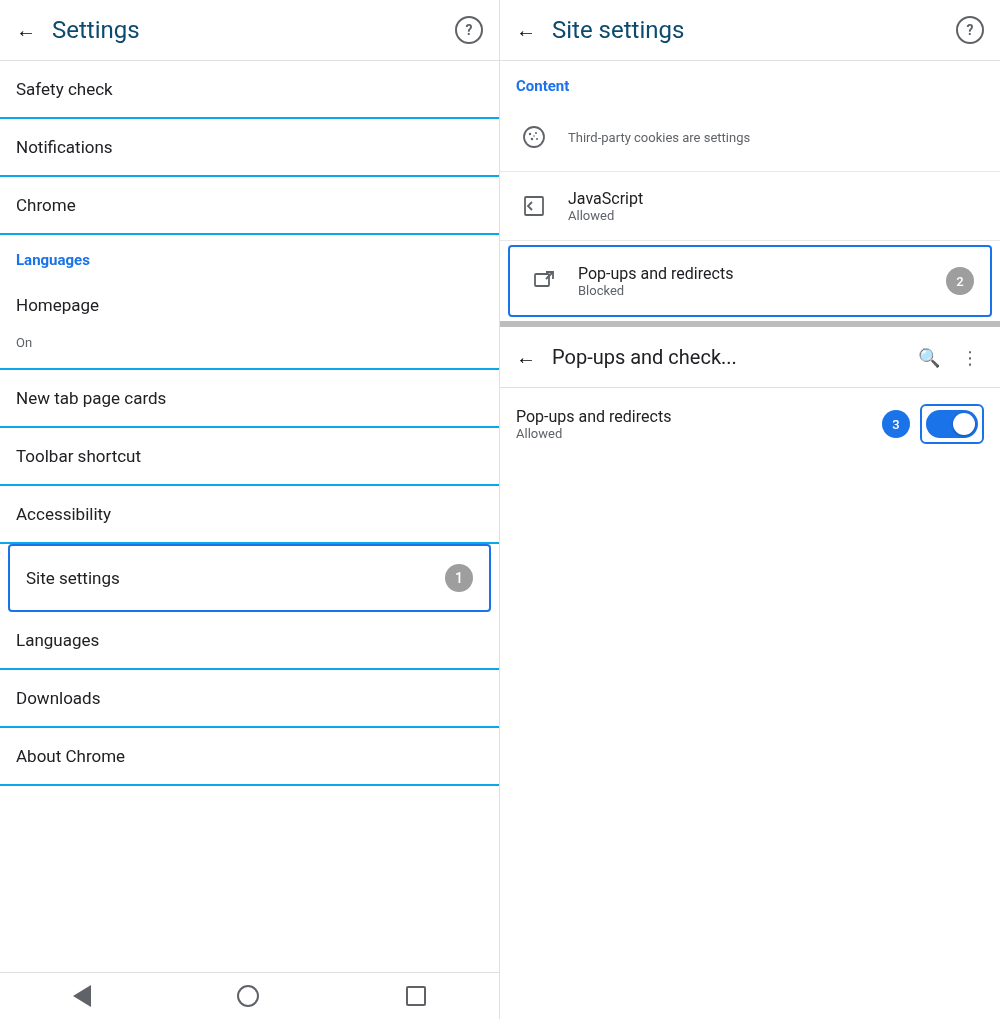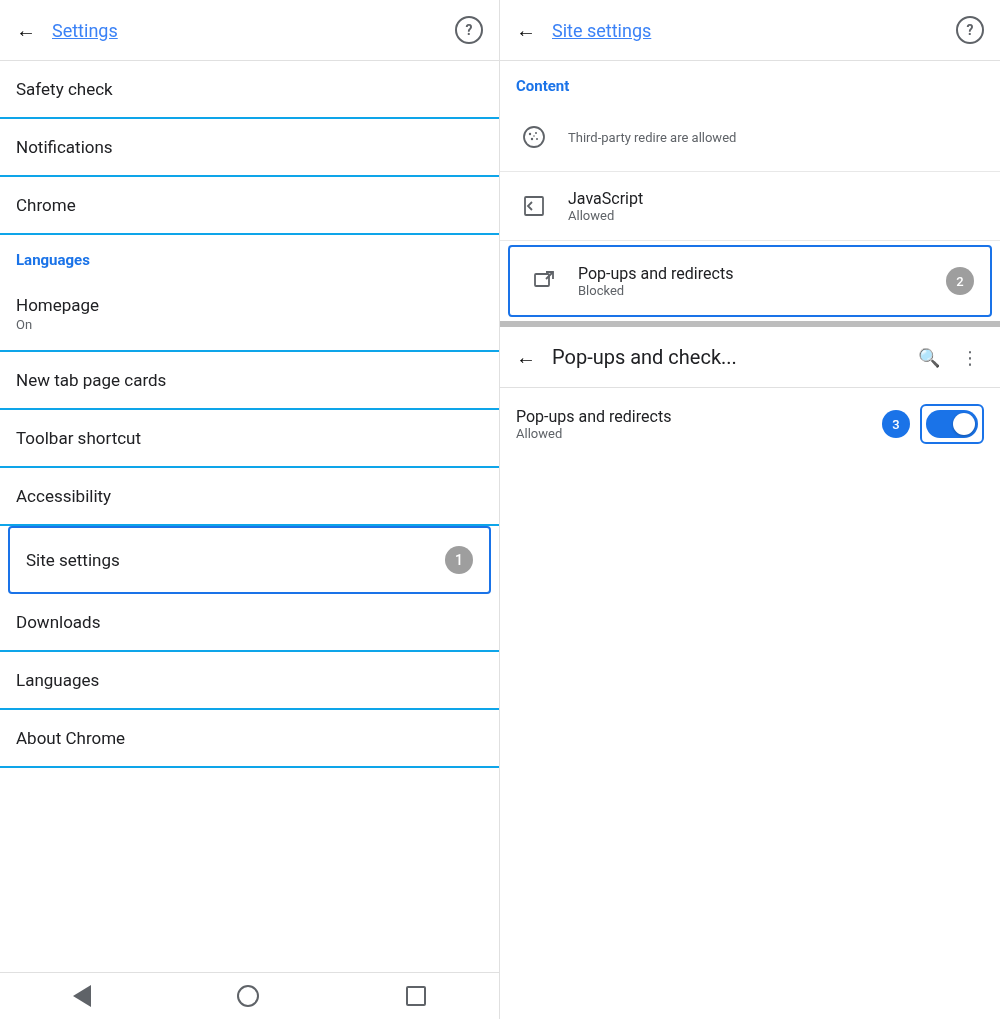--- a/index.html
+++ b/index.html
@@ -30,25 +30,24 @@
     }
 
     .back-arrow {
       font-size: 20px;
       margin-right: 16px;
       cursor: pointer;
       color: #000;
     }
 
     .panel-title {
-      font-size: 18px;
+      font-size: 24px;
       font-weight: 400;
-      color: #3b82f6;
-      flex: 1;
-      text-decoration: underline;
+      color: #0c4a6e;
+      flex: 1;
     }
 
     .help-icon {
       width: 28px;
       height: 28px;
       border: 2px solid #5f6368;
       border-radius: 50%;
       display: flex;
       align-items: center;
       justify-content: center;
@@ -74,21 +73,21 @@
 
     .settings-item-text {
       font-size: 17px;
       color: #202124;
       font-weight: 400;
     }
 
     .settings-item-subtext {
       font-size: 13px;
       color: #5f6368;
-      margin-top: 2px;
+      margin-top: 20px;
     }
 
     .settings-item-content {
       flex: 1;
     }
 
     .section-label {
       padding: 16px 16px 8px 16px;
       font-size: 15px;
       color: #1a73e8;
@@ -390,27 +389,27 @@
 
     <div class="settings-item site-settings-item">
       <div class="settings-item-content">
         <div class="settings-item-text">Site settings</div>
       </div>
       <div class="badge">1</div>
     </div>
 
     <div class="settings-item">
       <div class="settings-item-content">
+        <div class="settings-item-text">Languages</div>
+      </div>
+    </div>
+
+    <div class="settings-item">
+      <div class="settings-item-content">
         <div class="settings-item-text">Downloads</div>
-      </div>
-    </div>
-
-    <div class="settings-item">
-      <div class="settings-item-content">
-        <div class="settings-item-text">Languages</div>
       </div>
     </div>
 
     <div class="settings-item">
       <div class="settings-item-content">
         <div class="settings-item-text">About Chrome</div>
       </div>
     </div>
   </div>
 
@@ -447,21 +446,21 @@
           <svg viewBox="0 0 24 24" fill="none" stroke="#5f6368" stroke-width="1.8">
             <circle cx="12" cy="12" r="10"></circle>
             <circle cx="8" cy="9" r="1.2" fill="#5f6368" stroke="none"></circle>
             <circle cx="14" cy="8" r="1" fill="#5f6368" stroke="none"></circle>
             <circle cx="10" cy="14" r="1.2" fill="#5f6368" stroke="none"></circle>
             <circle cx="15" cy="14" r="1" fill="#5f6368" stroke="none"></circle>
             <circle cx="12" cy="11" r="0.8" fill="#5f6368" stroke="none"></circle>
           </svg>
         </div>
         <div class="item-text-wrap">
-          <div class="item-subtitle">Third-party redire are allowed</div>
+          <div class="item-subtitle">Third-party cookies are settings</div>
         </div>
       </div>
 
       <div class="site-settings-item-row">
         <div class="item-icon js-icon">
           <svg viewBox="0 0 24 24" fill="none" stroke="#5f6368" stroke-width="1.8">
             <rect x="3" y="3" width="18" height="18" rx="1"></rect>
             <polyline points="10,8 6,12 10,16" stroke="#5f6368" stroke-width="1.8" fill="none"></polyline>
           </svg>
         </div>

